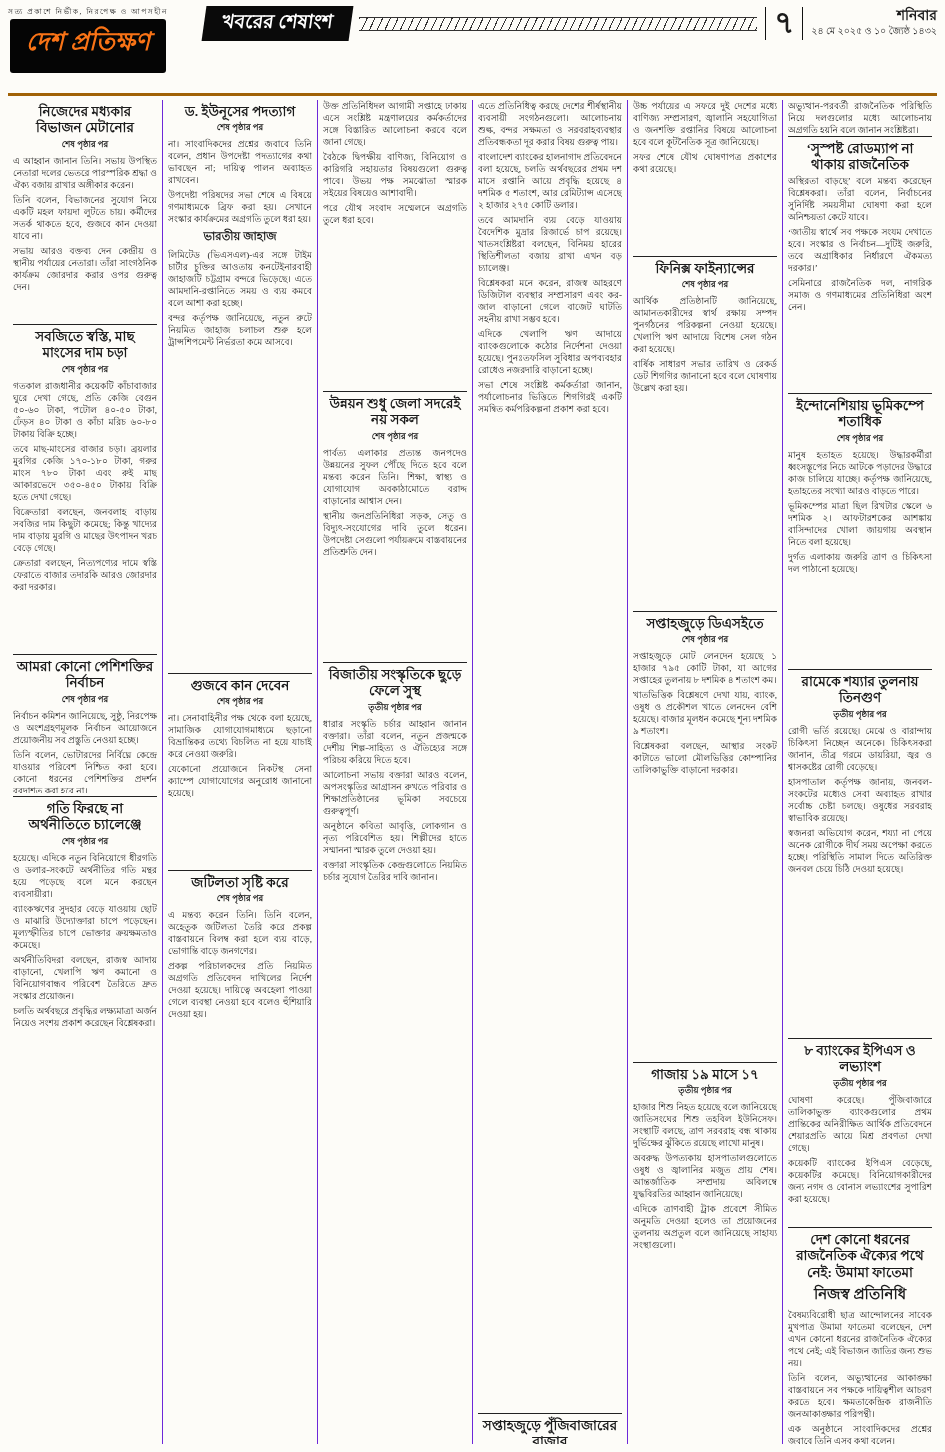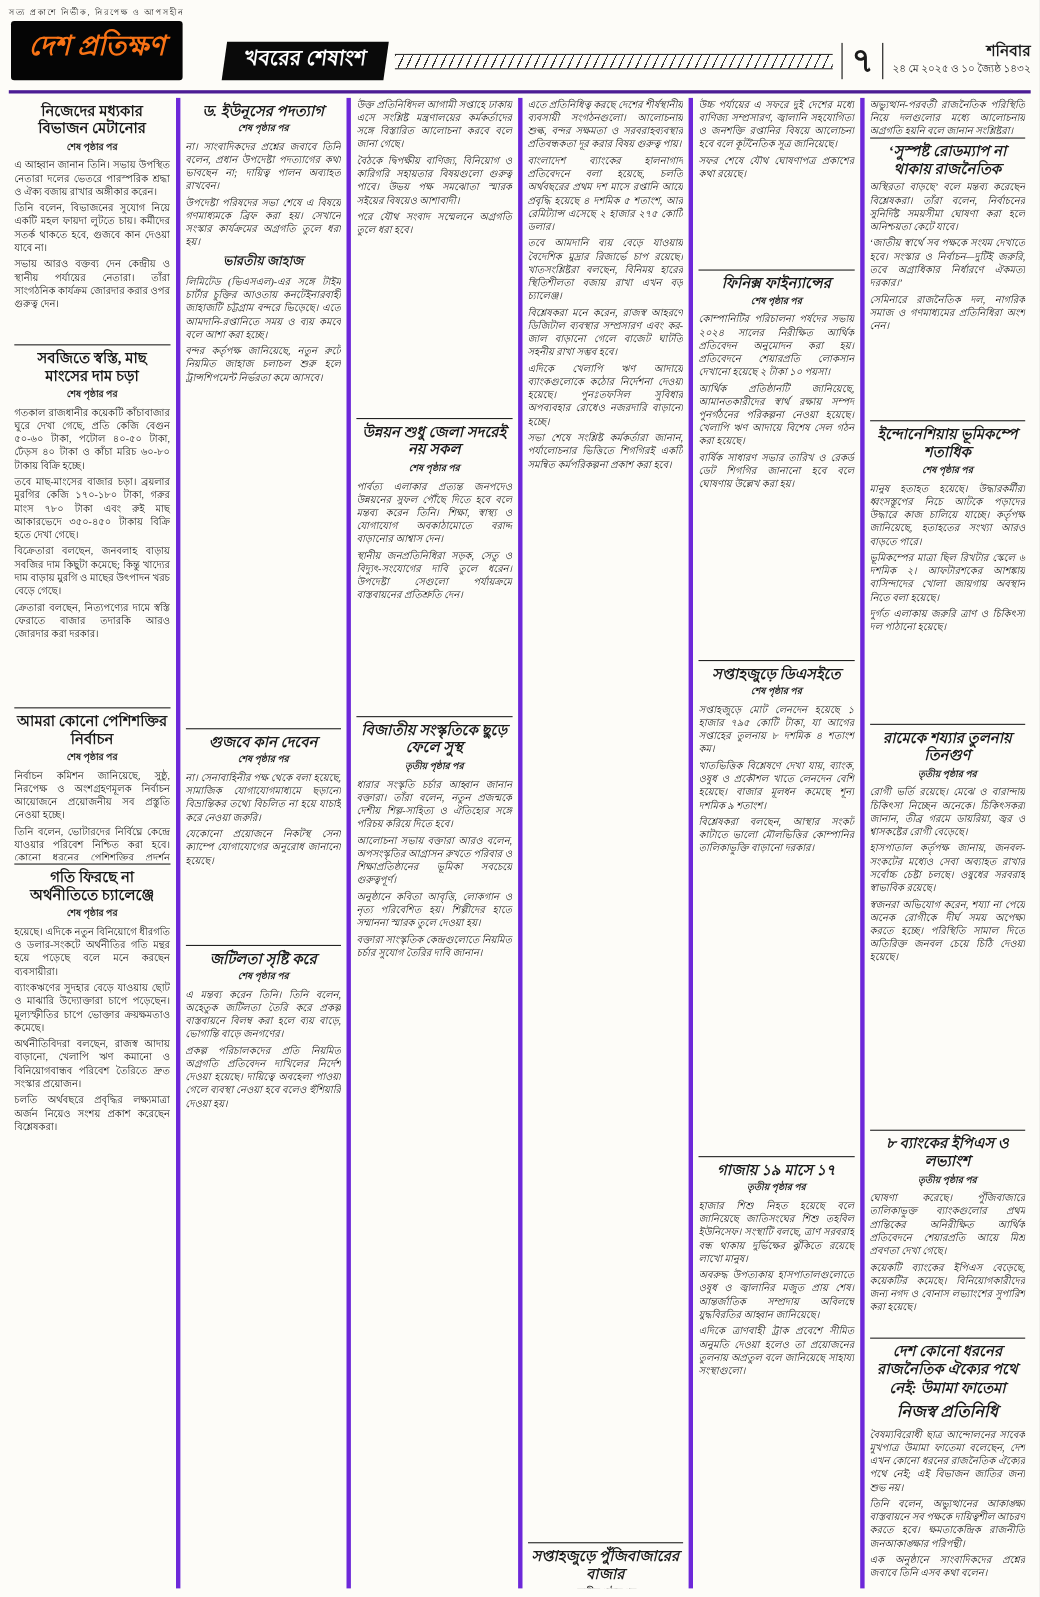--- a/index.html
+++ b/index.html
@@ -3,37 +3,37 @@
 <meta charset="utf-8">
 <style>
   html,body{margin:0;padding:0;background:#d9d9d9;}
   .page{
     width:945px;height:1452px;margin:0 auto;box-sizing:border-box;
     background:#fdfcf8;color:#1b1b1b;padding:6px 8px 8px;
     display:flex;flex-direction:column;
     font-family:"Liberation Serif","DejaVu Serif",serif;
   }
   
-  header{display:flex;align-items:flex-end;gap:10px;border-bottom:3px solid #4c1d95;padding-bottom:9px;flex:0 0 auto;}
+  header{display:flex;align-items:flex-start;gap:10px;border-bottom:3px solid #a16207;padding-bottom:20px;flex:0 0 auto;}
   .mast-wrap{display:flex;flex-direction:column;align-items:center;flex:0 0 auto;}
   .tagline{font-size:7.5px;letter-spacing:1.5px;margin-bottom:1px;color:#222;}
   .masthead{background:#050505;color:#f97316;font-size:25px;font-weight:bold;font-style:italic;
             padding:3px 16px 8px;border-radius:3px;white-space:nowrap;}
   .head-right{flex:1;display:flex;align-items:center;gap:8px;margin-left:26px;min-width:0;}
   .section-banner{background:#0a0a0a;color:#fff;font-weight:bold;font-size:19px;line-height:1;
                   padding:6px 18px 10px;transform:skewX(-8deg);white-space:nowrap;}
   .channel{flex:1;height:12px;border-top:1.5px solid #111;border-bottom:1.5px solid #111;
            background:repeating-linear-gradient(115deg,#111 0 1px,transparent 1px 7px);opacity:.85;}
   .page-num{font-size:31px;font-weight:bold;line-height:1;padding:0 8px 2px;border-left:1.5px solid #111;border-right:1.5px solid #111;}
   .date-block{text-align:right;font-size:9.5px;line-height:1.3;white-space:nowrap;padding-bottom:2px;}
   .date-block .day{font-size:14px;font-weight:bold;}
   
   .columns{flex:1;display:flex;margin-top:4px;min-height:0;}
   .col{flex:1;min-width:0;padding:0 5px;display:flex;flex-direction:column;overflow:hidden;}
-  .col+.col{border-left:4px solid #6d28d9;font-style:italic;}
+  .col+.col{border-left:1px solid #6d28d9;}
   .article{overflow:hidden;flex:0 0 auto;display:block;}
   .article.fill{flex:1 1 auto;}
   .article.ruled{border-top:1.2px solid #222;margin-top:3px;}
   .headline{font-size:13.5px;font-weight:bold;text-align:center;line-height:1.22;margin:4px 2px 1px;}
   .cont{font-size:8.5px;font-weight:bold;text-align:center;margin:0 0 3px;}
   .byline{font-size:15px;font-weight:bold;text-align:center;margin:1px 0 2px;}
   .subhead{font-size:11.5px;font-weight:bold;text-align:center;margin:3px 0 2px;}
   .bp{font-size:9px;line-height:12px;text-align:justify;margin:0 0 3px;}
 </style>
 </head>
@@ -147,21 +147,20 @@
         </article>
       </div>
       <div class="col">
         <article class="article" style="height: 153px;">
           <p class="bp">উচ্চ পর্যায়ের এ সফরে দুই দেশের মধ্যে বাণিজ্য সম্প্রসারণ, জ্বালানি সহযোগিতা ও জনশক্তি রপ্তানির বিষয়ে আলোচনা হবে বলে কূটনৈতিক সূত্র জানিয়েছে।</p>
           <p class="bp">সফর শেষে যৌথ ঘোষণাপত্র প্রকাশের কথা রয়েছে।</p>
         </article>
         <article class="article ruled" style="height: 351px;">
           <h2 class="headline">ফিনিক্স ফাইন্যান্সের</h2>
           <div class="cont">শেষ পৃষ্ঠার পর</div>
-          <p class="bp">কোম্পানিটির পরিচালনা পর্ষদের সভায় ২০২৪ সালের নিরীক্ষিত আর্থিক প্রতিবেদন অনুমোদন করা হয়। প্রতিবেদনে শেয়ারপ্রতি লোকসান দেখানো হয়েছে ২ টাকা ১০ পয়সা।</p>
           <p class="bp">আর্থিক প্রতিষ্ঠানটি জানিয়েছে, আমানতকারীদের স্বার্থ রক্ষায় সম্পদ পুনর্গঠনের পরিকল্পনা নেওয়া হয়েছে। খেলাপি ঋণ আদায়ে বিশেষ সেল গঠন করা হয়েছে।</p>
           <p class="bp">বার্ষিক সাধারণ সভার তারিখ ও রেকর্ড ডেট শিগগির জানানো হবে বলে ঘোষণায় উল্লেখ করা হয়।</p>
         </article>
         <article class="article ruled" style="height: 447px;">
           <h2 class="headline">সপ্তাহজুড়ে ডিএসইতে</h2>
           <div class="cont">শেষ পৃষ্ঠার পর</div>
           <p class="bp">সপ্তাহজুড়ে মোট লেনদেন হয়েছে ১ হাজার ৭৯৫ কোটি টাকা, যা আগের সপ্তাহের তুলনায় ৮ দশমিক ৪ শতাংশ কম।</p>
           <p class="bp">খাতভিত্তিক বিশ্লেষণে দেখা যায়, ব্যাংক, ওষুধ ও প্রকৌশল খাতে লেনদেন বেশি হয়েছে। বাজার মূলধন কমেছে শূন্য দশমিক ৯ শতাংশ।</p>
           <p class="bp">বিশ্লেষকরা বলছেন, আস্থার সংকট কাটাতে ভালো মৌলভিত্তির কোম্পানির তালিকাভুক্তি বাড়ানো দরকার।</p>
         </article>

